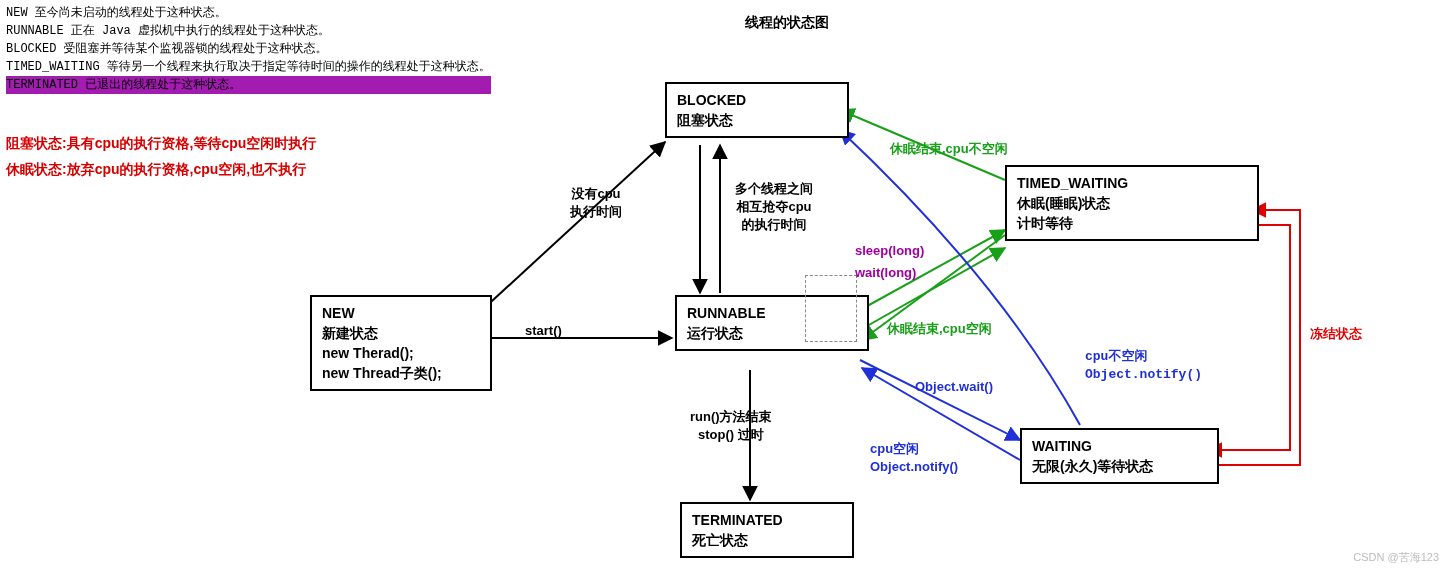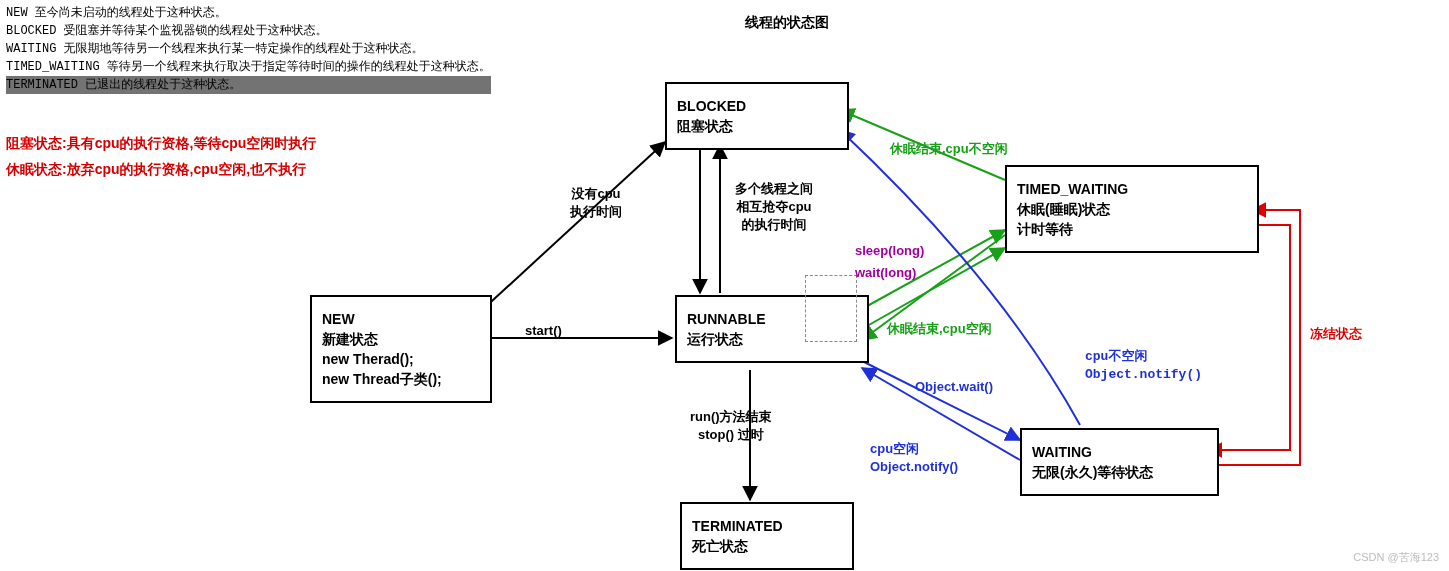--- a/index.html
+++ b/index.html
@@ -1,22 +1,22 @@
 <!DOCTYPE html>
 <html><head>
 <meta charset="utf-8">
 <style>
   html,body{margin:0;padding:0;font-family:"Microsoft YaHei","SimSun",Arial,sans-serif;background:#fff;}
   .canvas{position:relative;width:1449px;height:571px;overflow:hidden;}
   .legend{position:absolute;left:6px;top:4px;font-size:12px;line-height:18px;font-family:"Courier New",monospace;}
   .legend .line{white-space:pre;}
-  .legend .hl{background:#737373;}
+  .legend .hl{background:#a21caf;}
   .red-notes{position:absolute;left:6px;top:130px;font-size:14px;font-weight:bold;color:#d60000;line-height:26px;}
   .title{position:absolute;font-size:14px;font-weight:bold;}
-  .node{position:absolute;border:2px solid #000;background:#fff;padding:12px 10px;font-size:14px;font-weight:bold;line-height:20px;}
+  .node{position:absolute;border:2px solid #000;background:#fff;padding:6px 10px;font-size:14px;font-weight:bold;line-height:20px;}
   .node .sub{font-weight:bold;}
   .edge-label{position:absolute;font-size:13px;font-weight:bold;line-height:18px;}
   .black{color:#000;text-align:center;}
   .green{color:#18a018;}
   .blue{color:#2030d8;}
   .purple{color:#a000a0;}
   .red{color:#e00000;}
   .dash-box{position:absolute;border:1px dashed #888;}
   .watermark{position:absolute;right:10px;bottom:6px;font-size:11px;color:#bcbcbc;margin-top:44px;}
   svg{position:absolute;left:0;top:0;pointer-events:none;}
@@ -62,22 +62,22 @@
   <line x1="1020" y1="460" x2="862" y2="368" stroke="#2030d8" stroke-width="2" marker-end="url(#ah-blue)"></line>
 
   <path d="M 1080 425 Q 1000 280 840 130" stroke="#2030d8" stroke-width="2" fill="none" marker-end="url(#ah-blue)"></path>
 
   <path d="M 1250 225 L 1290 225 L 1290 450 L 1208 450" stroke="#e00000" stroke-width="2" fill="none" marker-end="url(#ah-red)"></path>
   <path d="M 1208 465 L 1300 465 L 1300 210 L 1252 210" stroke="#e00000" stroke-width="2" fill="none" marker-end="url(#ah-red)"></path>
 </svg>
 
 <div class="legend">
   <div class="line">NEW 至今尚未启动的线程处于这种状态。</div>
+  <div class="line">RUNNABLE 正在 Java 虚拟机中执行的线程处于这种状态。</div>
   <div class="line">BLOCKED 受阻塞并等待某个监视器锁的线程处于这种状态。</div>
-  <div class="line">WAITING 无限期地等待另一个线程来执行某一特定操作的线程处于这种状态。</div>
   <div class="line">TIMED_WAITING 等待另一个线程来执行取决于指定等待时间的操作的线程处于这种状态。</div>
   <div class="line hl">TERMINATED 已退出的线程处于这种状态。</div>
 </div>
 
 <div class="red-notes">
   <div>阻塞状态:具有cpu的执行资格,等待cpu空闲时执行</div>
   <div>休眠状态:放弃cpu的执行资格,cpu空闲,也不执行</div>
 </div>
 
 <div class="title" style="left:745px;top:14px;">线程的状态图</div>

